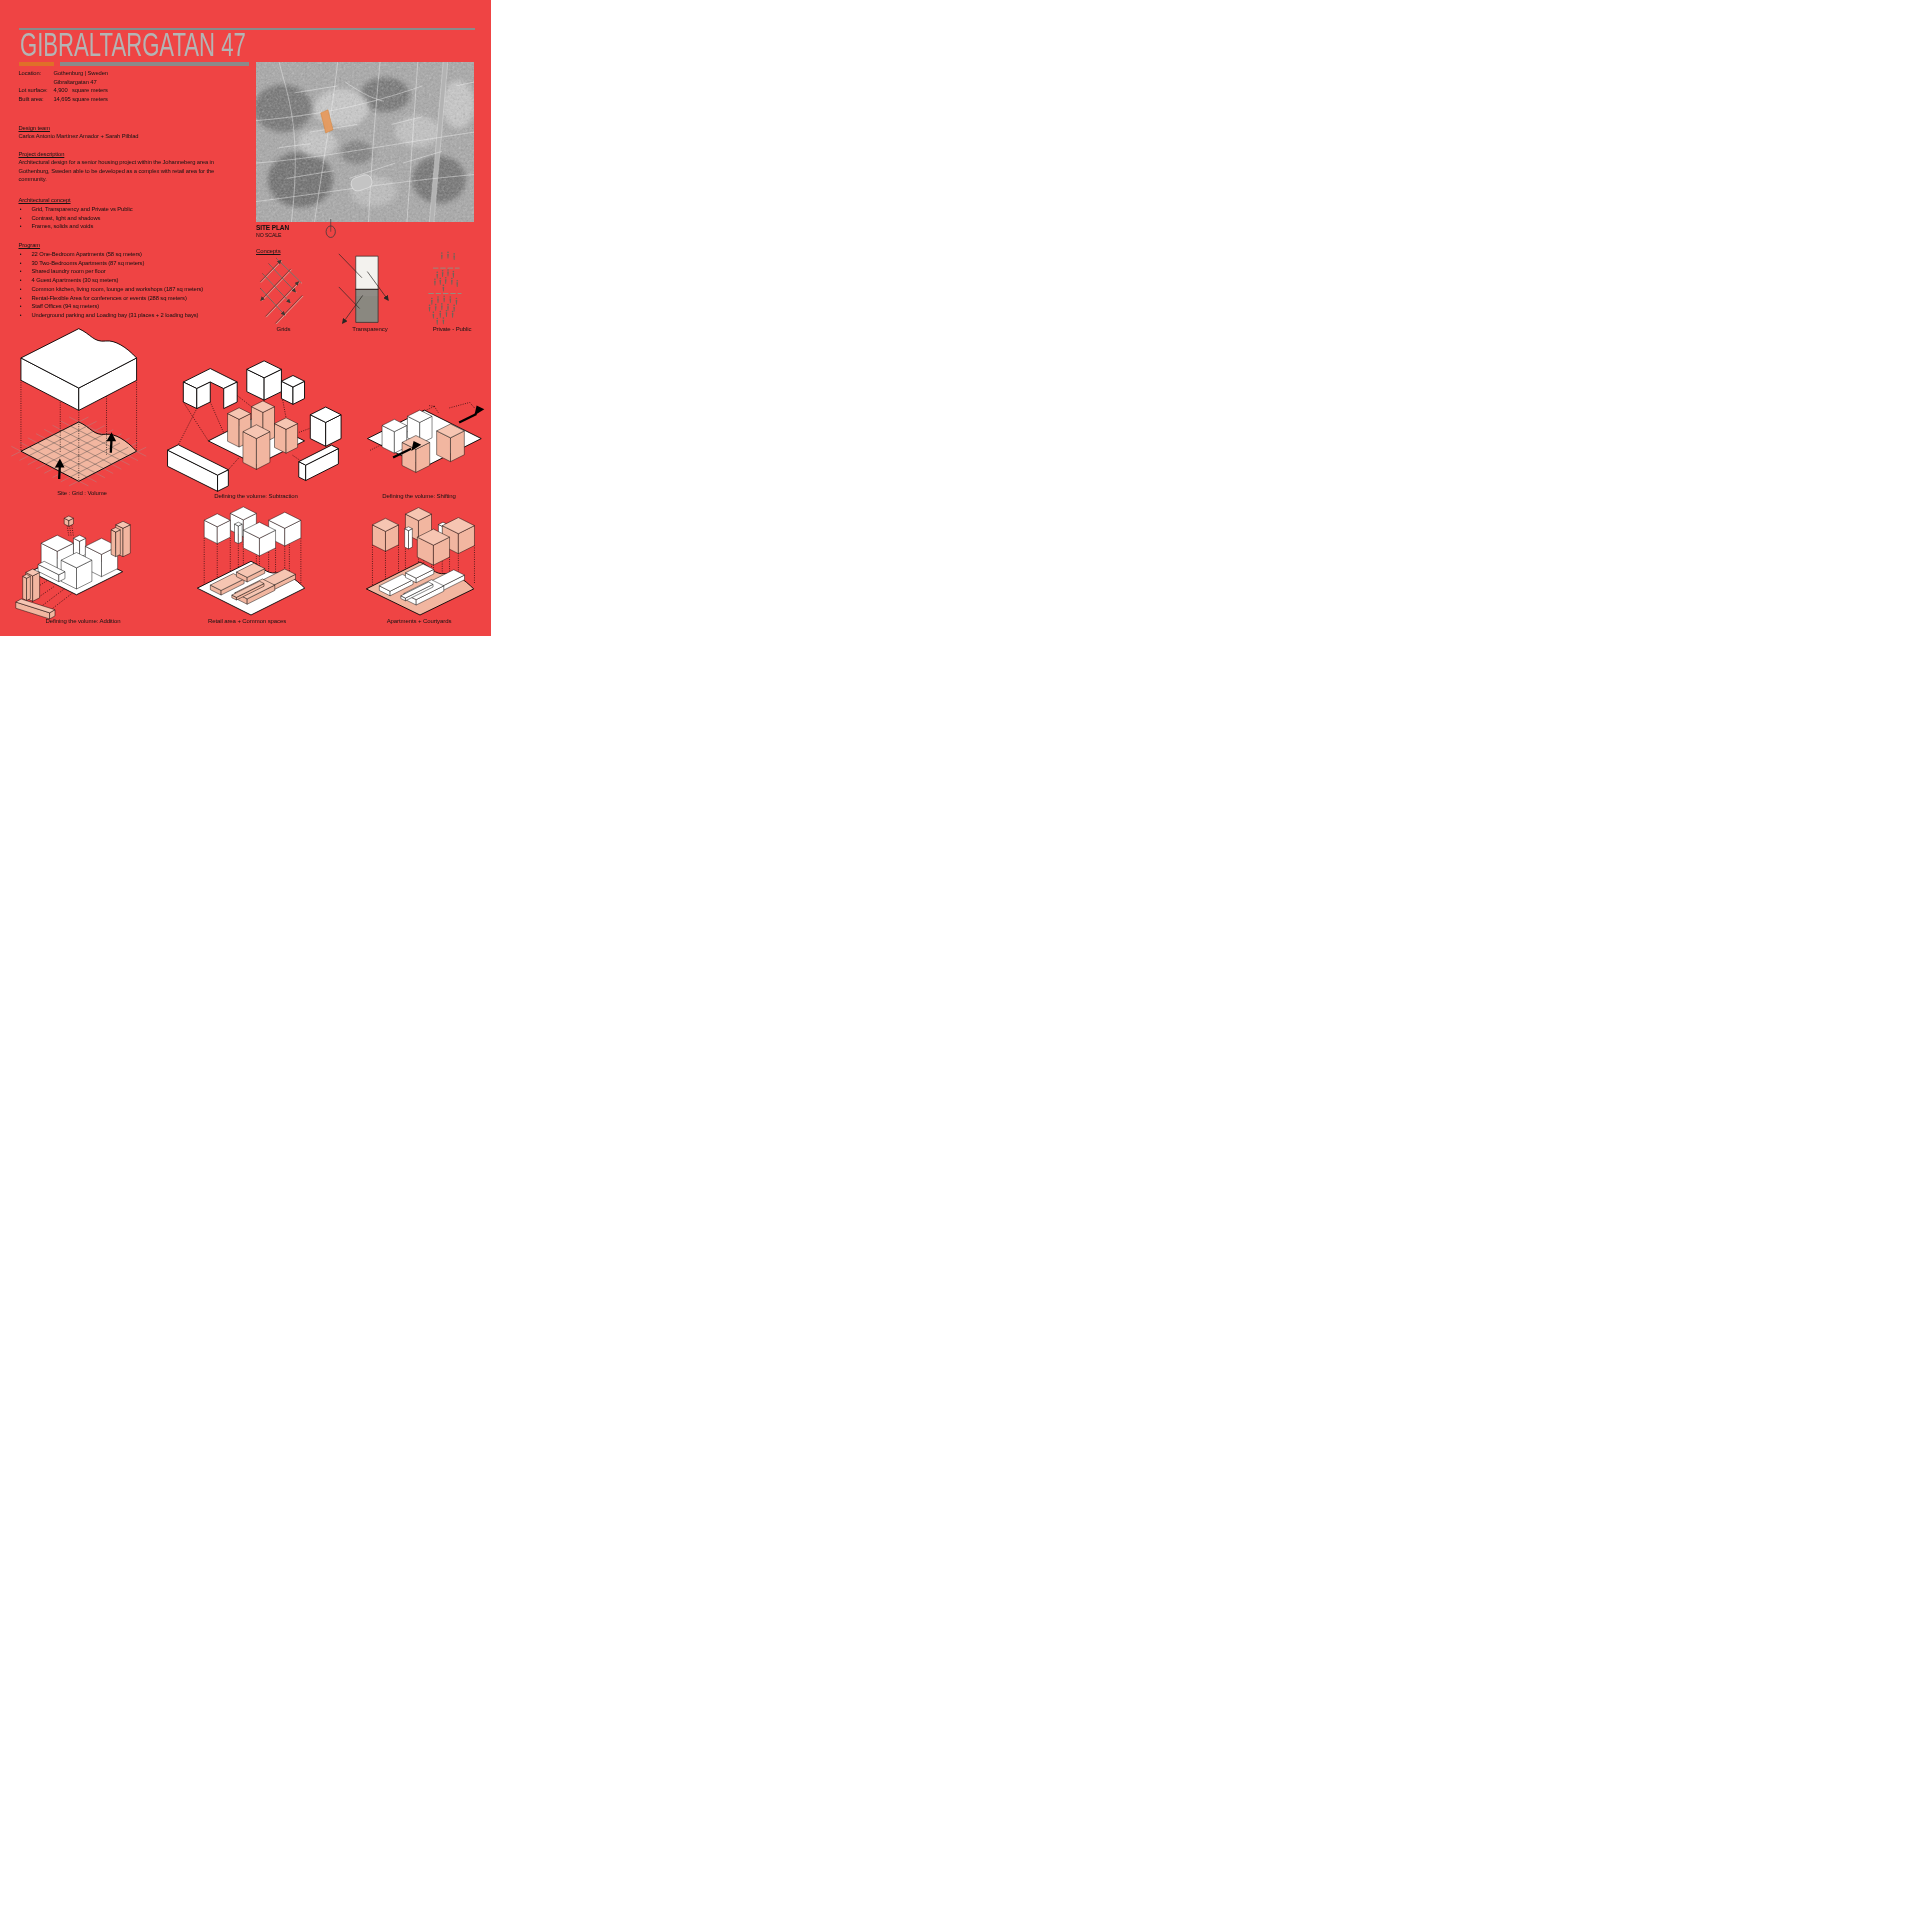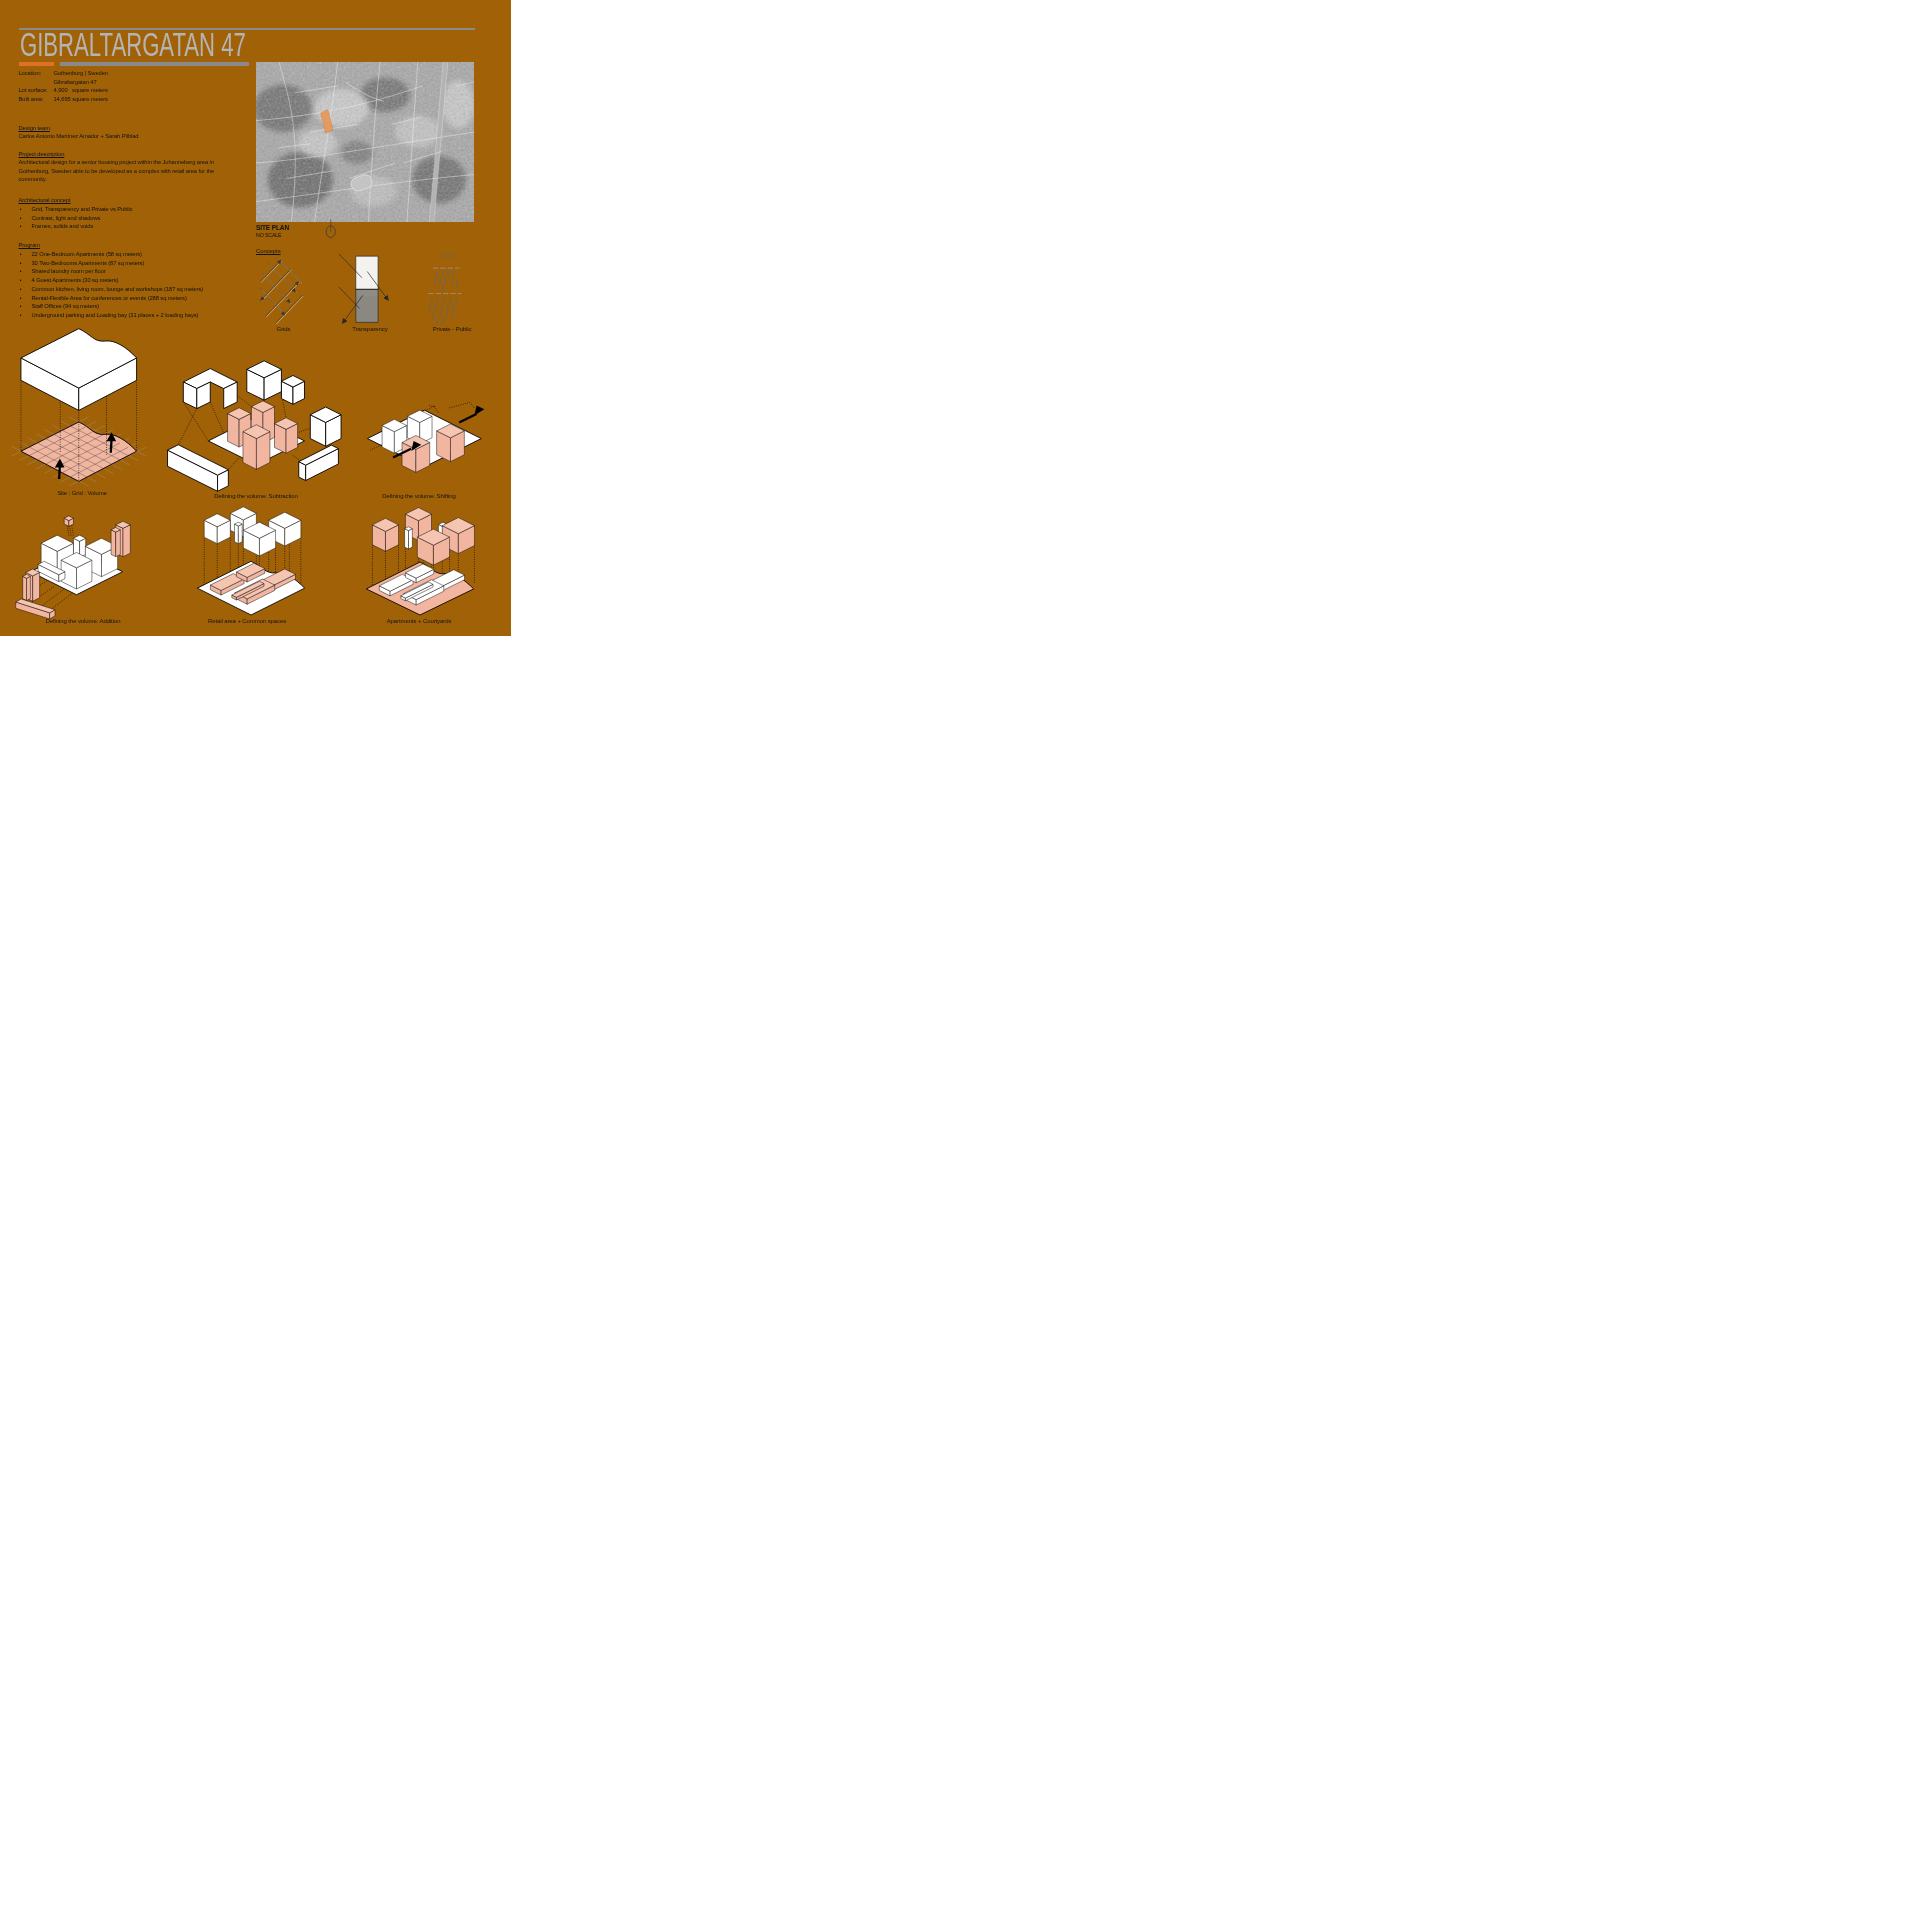--- a/index.html
+++ b/index.html
@@ -1,17 +1,17 @@
 <!DOCTYPE html>
 <html style="font-size:6.2px"><head>
 <meta charset="utf-8">
 <style>
   html,body{margin:0;padding:0;background:#ffffff;}
-  .page{position:relative;width:491px;height:636px;background:#a16207;overflow:hidden;
-        font-family:"Liberation Sans",sans-serif;color:#111;padding-left:20px;}
+  .page{position:relative;width:491px;height:636px;background:#ef4444;overflow:hidden;
+        font-family:"Liberation Sans",sans-serif;color:#111;}
   .abs{position:absolute;}
   .rule{background:#8b8b8b;}
   .txt{font-size:5.8px;line-height:8.7px;letter-spacing:-0.1px;color:#141414;}
   .head{font-size:5.8px;line-height:8.7px;letter-spacing:-0.1px;color:#141414;
         text-decoration:underline;text-underline-offset:1.2px;}
   .val{white-space:pre;}
   .prelines{white-space:pre-line;}
   ul.blt{list-style:none;margin:0;padding:0;}
   ul.blt li{position:relative;padding-left:13px;font-size:5.8px;line-height:8.7px;letter-spacing:-0.1px;}
   ul.blt li::before{content:"•";position:absolute;left:1.2px;top:0;font-size:5px;}

